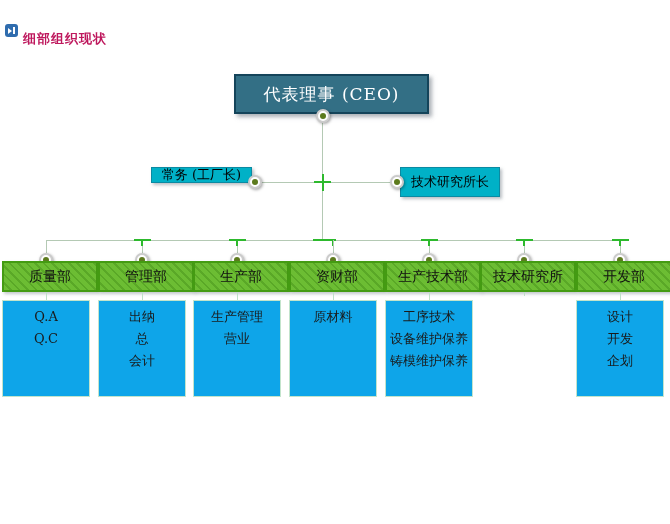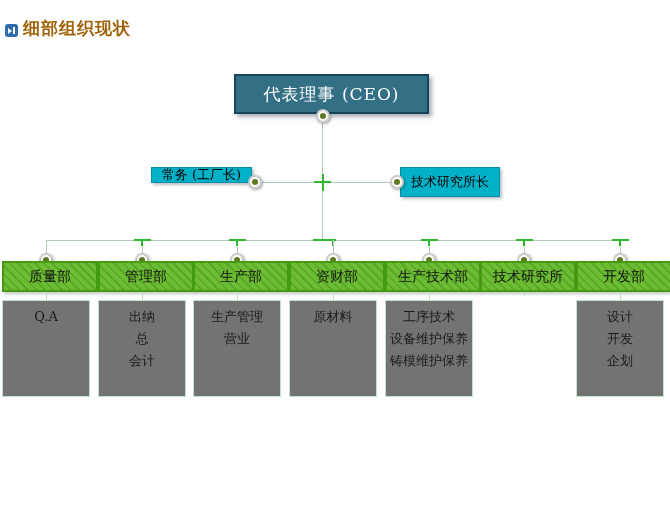--- a/index.html
+++ b/index.html
@@ -4,22 +4,22 @@
 <style>
   html,body{margin:0;padding:0;background:#fff;}
   .canvas{position:relative;width:670px;height:524px;background:#fff;overflow:hidden;
           font-family:"DejaVu Serif","Liberation Serif",serif;}
   
   .title-icon{position:absolute;left:5px;top:24px;width:13px;height:13px;background:#2f6cae;
               border-radius:3px;display:flex;align-items:center;justify-content:center;}
   .title-icon .tri{width:0;height:0;border-left:4px solid #fff;border-top:3px solid transparent;
                    border-bottom:3px solid transparent;}
   .title-icon .bar{width:2px;height:7px;background:#fff;margin-left:1px;}
-  .page-title{position:absolute;left:23px;top:17px;font-size:17px;font-weight:bold;
-              color:#a16207;letter-spacing:1px;white-space:nowrap;}
+  .page-title{position:absolute;left:23px;top:30px;font-size:13px;font-weight:bold;
+              color:#be185d;letter-spacing:1px;white-space:nowrap;}
   
   .line{position:absolute;background:#b4c9b4;}
   .line.v{width:1px;} .line.h{height:1px;}
   .tick{position:absolute;background:#2db92d;}
   .dot{position:absolute;width:10px;height:10px;background:#fff;border:2px solid #cbcbcb;
        border-radius:50%;box-shadow:1px 1px 3px rgba(0,0,0,.35);}
   .dot::after{content:"";position:absolute;left:2px;top:2px;width:6px;height:6px;
               border-radius:50%;background:#5d7b1e;}
   
   .node{position:absolute;display:flex;align-items:center;justify-content:center;
@@ -34,21 +34,21 @@
   .dept .tick-h{left:36px;top:-14px;width:17px;height:2px;}
   .dept .tick-v{left:43px;top:-14px;width:2px;height:7px;}
   .dept .dot{left:37px;top:0;}
   .dept-head{position:absolute;top:8px;left:0;width:96px;height:31px;box-sizing:border-box;
              border:2px solid #449b12;
              background:repeating-linear-gradient(45deg,#6cbd33 0px,#6cbd33 4px,#5aa827 4px,#5aa827 6px);
              display:flex;align-items:center;justify-content:center;font-size:14px;color:#111;
              box-shadow:2px 2px 3px rgba(120,130,140,.45);}
   .stub{position:absolute;left:44px;top:39px;width:1px;height:8px;background:#bfe0c8;}
   .dept-members{position:absolute;top:47px;left:0;width:88px;height:97px;box-sizing:border-box;
-                background:#737373;border:1px solid #c3e4cc;padding-top:5px;}
+                background:#0ea5e9;border:1px solid #c3e4cc;padding-top:5px;}
   .member{text-align:center;font-size:13px;line-height:22px;color:#1a1a1a;white-space:nowrap;}
 </style>
 </head>
 <body>
 
 <div class="canvas">
 
   <span class="title-icon">
       <span class="tri"></span>
       <span class="bar"></span>
@@ -84,20 +84,21 @@
       <div class="dept" style="left: 2px;">
     <div class="line v drop"></div>
 
     <div class="dot"></div>
     <div class="dept-head">
       <span class="dept-label">质量部</span>
     </div>
     <div class="stub"></div>
     <div class="dept-members">
           <div class="member">Q.A</div>
+          <div class="member">Q.C</div>
         </div>
   </div>
       <div class="dept" style="left: 98px;">
     <div class="line v drop"></div>
     <div class="tick tick-h"></div>
     <div class="tick tick-v"></div>
     <div class="dot"></div>
     <div class="dept-head">
       <span class="dept-label">管理部</span>
     </div>

